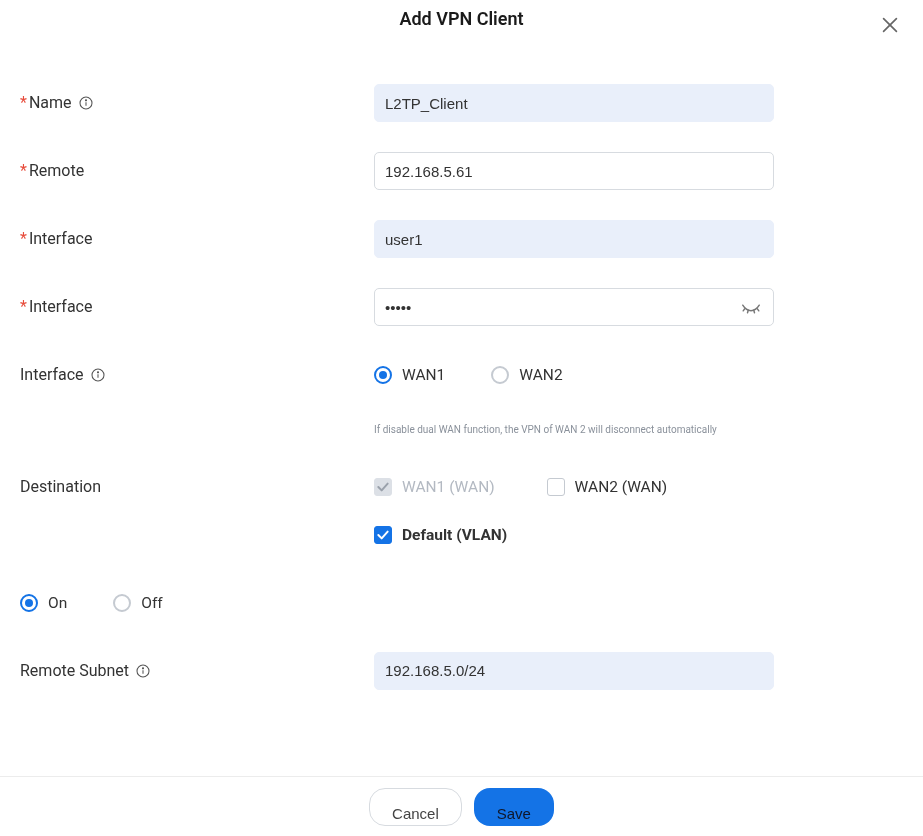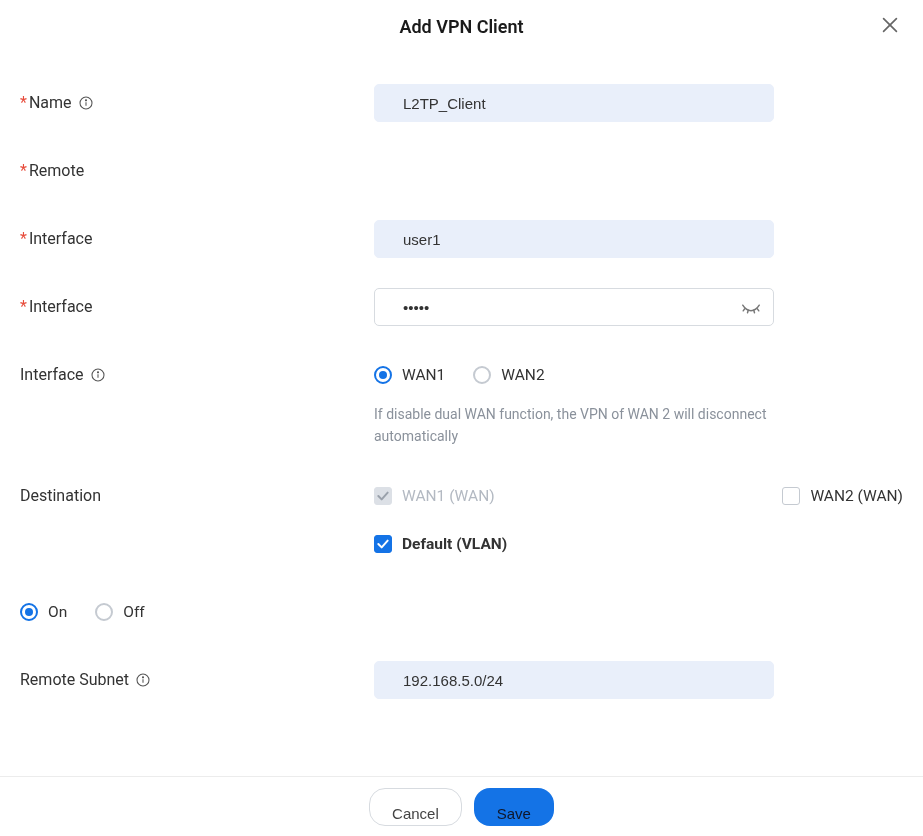--- a/index.html
+++ b/index.html
@@ -10,21 +10,21 @@
     background: #fff;
     width: 923px;
     height: 836px;
     position: relative;
     overflow: hidden;
   }
   .modal { position: relative; width: 100%; height: 100%; }
   .header {
     position: relative;
     text-align: center;
-    padding: 16px 0 10px;
+    padding: 8px 0 10px;
   }
   .header h1 {
     margin: 0;
     font-size: 18px;
     font-weight: 600;
     color: #1a1a1a;
   }
   .close-btn {
     position: absolute;
     top: 14px; right: 22px;
@@ -61,21 +61,21 @@
     flex-shrink: 0;
   }
   .info-icon svg { width: 100%; height: 100%; display: block; }
   .field-col { flex: 1; max-width: 520px; }
   .field-col-wide { flex: 1; }
   .input, .select {
     width: 400px;
     height: 38px;
     border: 1px solid #d7dbe0;
     border-radius: 5px;
-    padding: 0 28px;
+    padding: 0 10px;
     font-size: 15px;
     background: #fff;
     color: #333;
   }
   .input.filled { background: #e9effa; border-color: #e9effa; }
   .select {
     position: relative;
     display: flex;
     align-items: center;
     cursor: pointer;
@@ -92,21 +92,21 @@
   .password-wrap { position: relative; width: 400px; }
   .eye-toggle {
     position: absolute;
     right: 12px; top: 50%;
     transform: translateY(-50%);
     width: 22px; height: 22px;
     color: #777;
     cursor: pointer;
   }
   .eye-toggle svg { width: 100%; height: 100%; display: block; }
-  .radio-group, .check-group { display: flex; gap: 28px; align-items: center; flex-wrap: wrap; line-height: 38px; }
+  .radio-group, .check-group { display: flex; gap: 46px; align-items: center; flex-wrap: wrap; line-height: 38px; }
   .radio-item, .check-item {
     display: flex; align-items: center; gap: 10px;
     font-size: 15.5px; cursor: pointer;
   }
   .radio-item.disabled, .check-item.disabled { color: #b3b9c2; cursor: default; }
   .radio {
     width: 18px; height: 18px; border-radius: 50%;
     border: 2px solid #c5cad1;
     position: relative; flex-shrink: 0;
   }
@@ -121,21 +121,21 @@
     position: relative; flex-shrink: 0;
   }
   .checkbox.checked { background: #1473e6; border-color: #1473e6; }
   .checkbox.checked.disabled { background: #dce0e6; border-color: #dce0e6; }
   .checkbox.checked svg {
     position: absolute; inset: 0; width: 100%; height: 100%;
     color: #fff;
   }
   .checkbox.checked.disabled svg { color: #9aa1ab; }
   .hint {
-    font-size: 14px; color: #8a919b; margin-top: 10px; line-height: 1.55;
+    font-size: 10px; color: #8a919b; margin-top: 28px; line-height: 1.55;
     max-width: 450px;
   }
   .footer {
     position: absolute;
     bottom: 0; left: 0; right: 0;
     border-top: 1px solid #ececec;
     height: 60px;
     display: flex; align-items: center; justify-content: center;
     gap: 12px;
     background: #fff;
@@ -180,20 +180,23 @@
       <div class="field-col">
         <input class="input filled" value="L2TP_Client" style="">
       </div>
     </div>
 
 
     <div class="row">
       <div class="label-col">
         <span class="req">*</span>
         <span>Remote</span>
+      </div>
+      <div class="field-col">
+        <input class="input" value="192.168.5.61" style="">
       </div>
     </div>
 
     <div class="row">
       <div class="label-col">
         <span class="req">*</span>
         <span>Interface</span>
       </div>
       <div class="field-col">
         <input class="input filled" value="user1" style="">
@@ -245,21 +248,21 @@
         </div>
         <div class="hint">If disable dual WAN function, the VPN of WAN 2 will disconnect automatically</div>
       </div>
     </div>
 
     <div class="row">
       <div class="label-col">
         <span>Destination</span>
       </div>
       <div class="field-col-wide">
-        <div class="check-group" style="gap:52px;justify-content:space-between;">
+        <div class="check-group" style="gap:52px;">
           <label class="check-item disabled">
             <span class="checkbox checked disabled">
               <svg viewBox="0 0 24 24" fill="none" stroke="currentColor" stroke-width="3" stroke-linecap="round" stroke-linejoin="round">
                   <polyline points="5 12 10 17 19 7"></polyline>
                 </svg>
             </span>
             <span>WAN1 (WAN)</span>
           </label>
           <label class="check-item">
             <span class="checkbox"></span>

